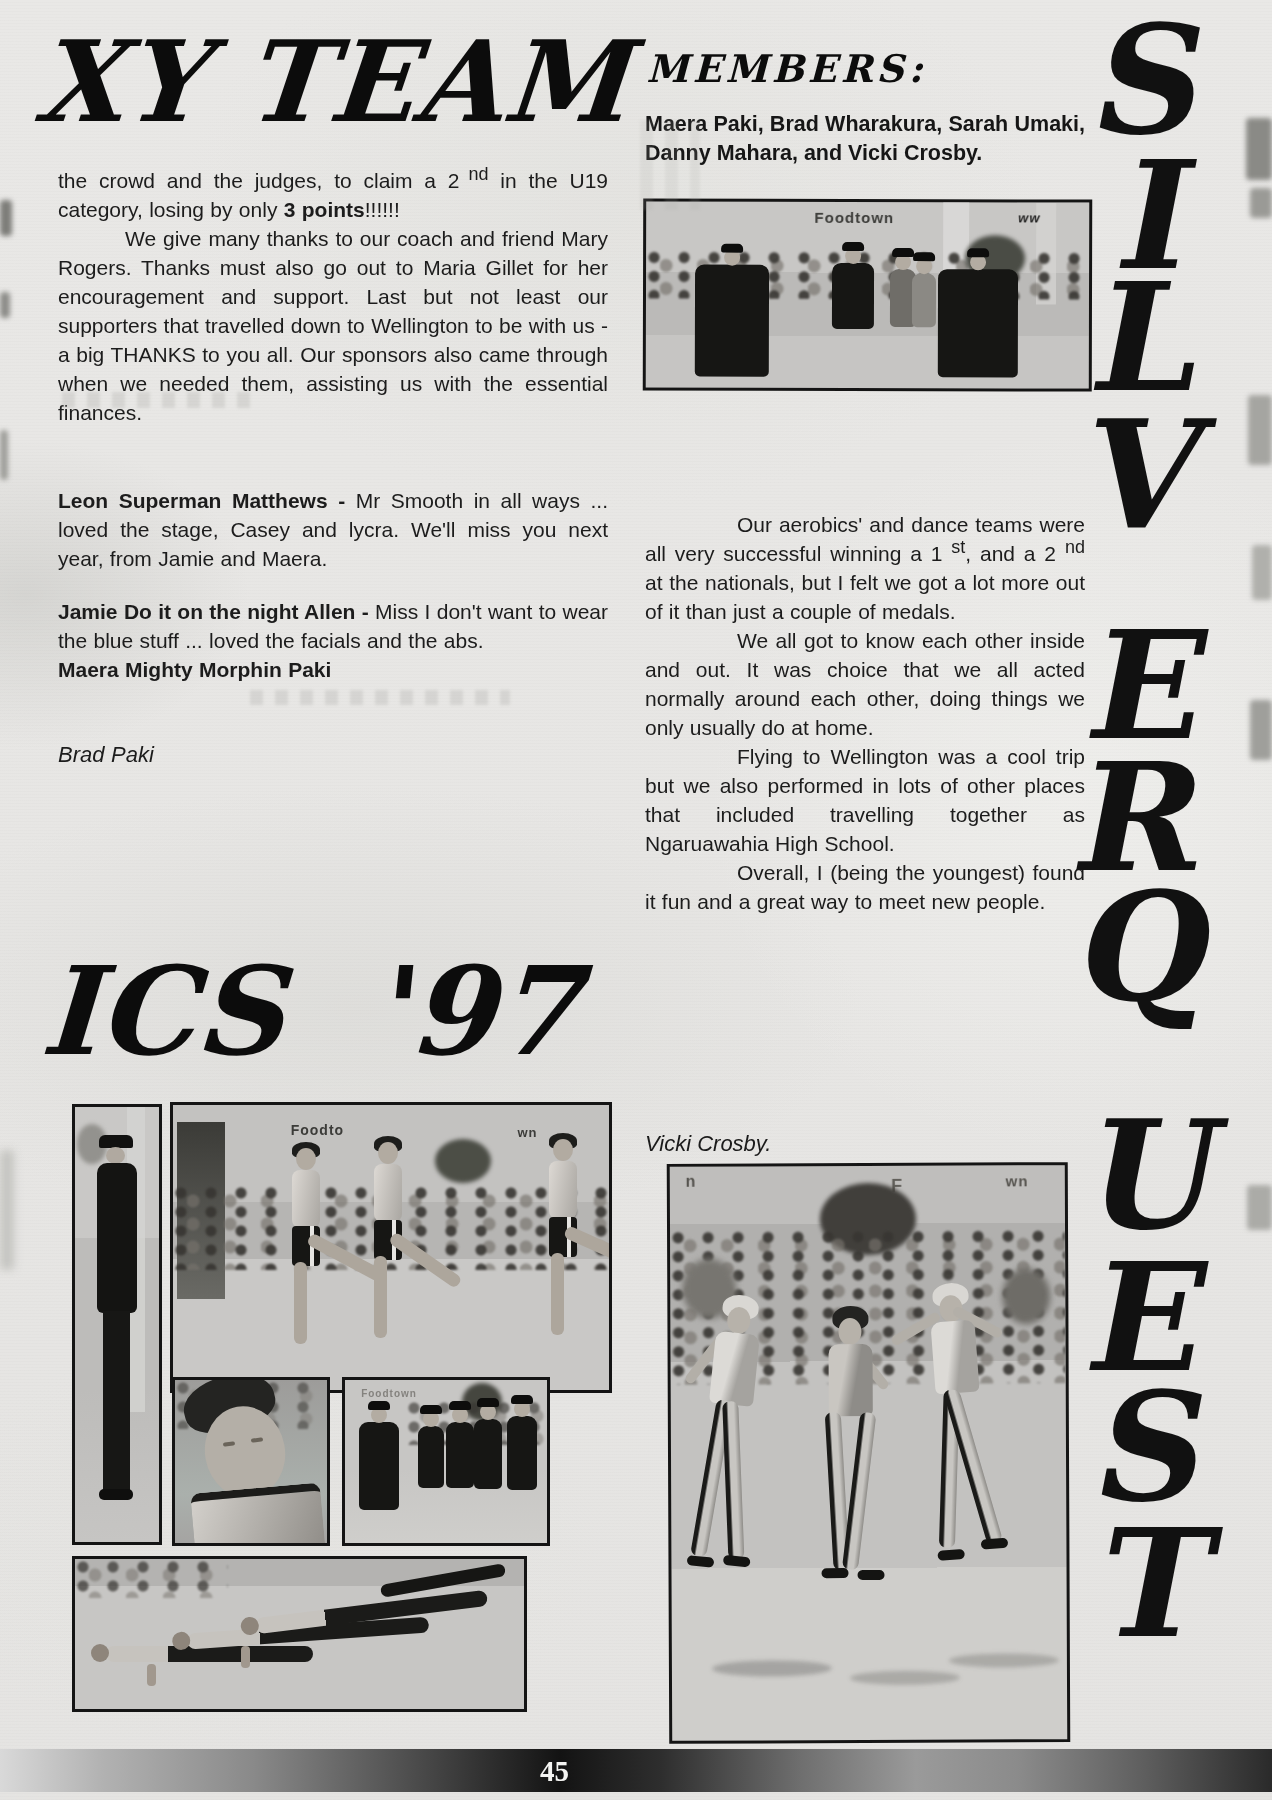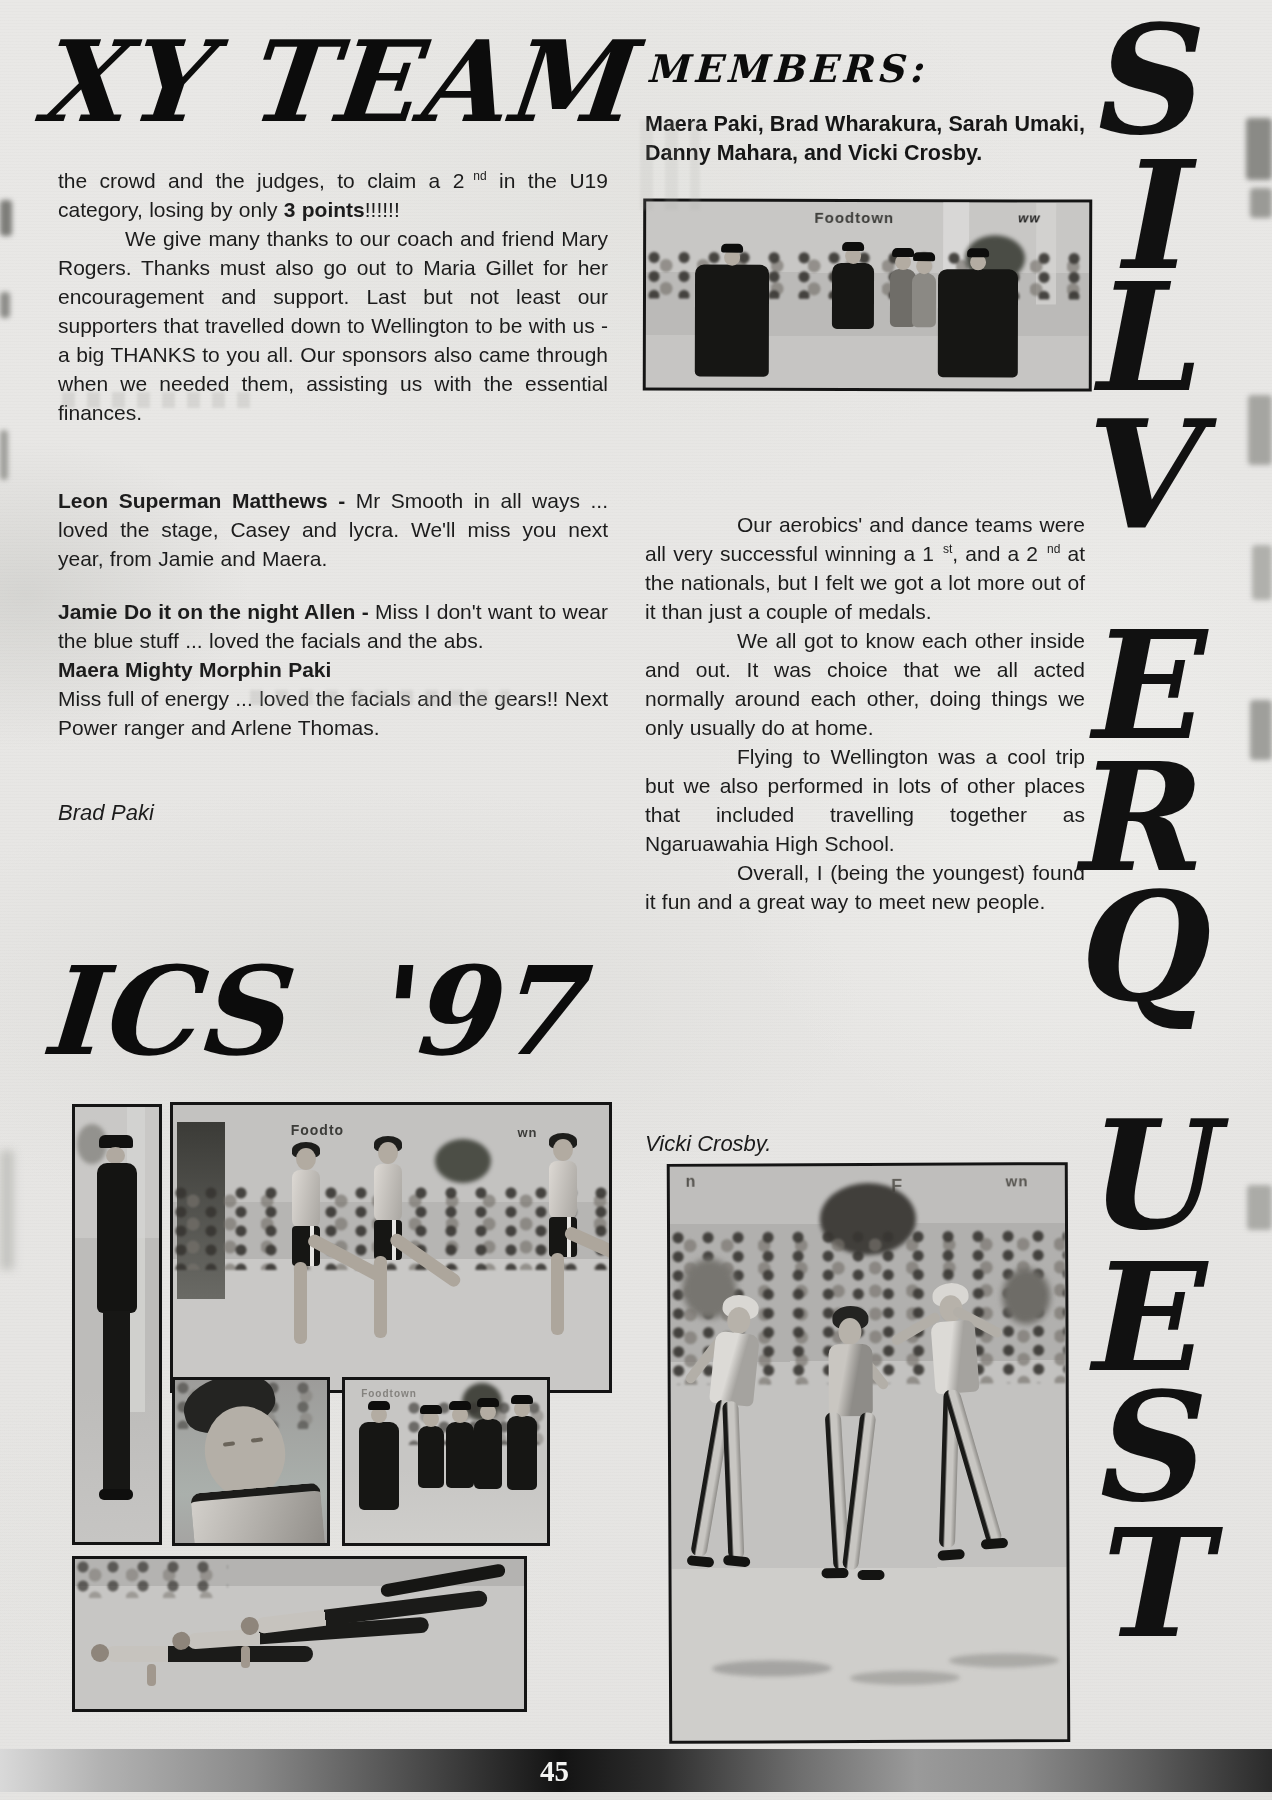--- a/index.html
+++ b/index.html
@@ -29,21 +29,21 @@
   .left-col{left:58px;top:166px;width:550px;}
   .right-body{left:645px;top:510px;width:440px;}
   .body{margin:0;font-size:21px;line-height:29px;text-align:justify;color:#1c1c1c;word-spacing:.5px;}
   .ind{text-indent:67px;}
   .rind{text-indent:92px;}
   .mt-leon{margin-top:59px;}
   .mt-jamie{margin-top:24px;}
   .mt-maera{}
   .blk{display:block;}
   .sig{font-style:italic;font-size:22px;margin-top:56px;text-align:left;}
-  .sup{font-size:12px;vertical-align:super;line-height:0;margin-left:9px;}
+  .sup{font-size:18px;vertical-align:super;line-height:0;margin-left:9px;}
   .members-names{position:absolute;left:645px;top:110px;width:440px;margin:0;
     font-size:21.5px;line-height:29px;font-weight:bold;text-align:justify;color:#161616;}
   .vicki-sig{position:absolute;left:645px;top:1131px;margin:0;font-style:italic;font-size:22px;text-align:right;}
   
   .photo{position:absolute;border:3px solid #141414;box-sizing:border-box;overflow:hidden;background:#c4c3c1;}
   .pF{left:643px;top:199px;width:449px;height:192px;transform:rotate(.15deg);
       background:linear-gradient(180deg,#c8c7c5 0 38%,#bbbab8 38% 72%,#c6c5c3 72% 100%);}
   .pA{left:72px;top:1104px;width:90px;height:441px;
       background:linear-gradient(180deg,#c9c8c6 0 30%,#bdbcba 30% 65%,#c6c5c3 100%);}
   .pB{left:170px;top:1102px;width:442px;height:291px;
@@ -118,21 +118,21 @@
 
   <h1 class="script title-xy">XY TEAM</h1>
   <h2 class="script title-ics">ICS '97</h2>
   <h2 class="script members-heading">MEMBERS:</h2>
 
   <div class="col left-col">
     <p class="body"><span>the crowd and the judges, to claim a 2</span><span class="sup">nd</span><span> in the U19 category, losing by only </span><b>3 points</b><span>!!!!!!</span></p>
     <p class="body ind">We give many thanks to our coach and friend Mary Rogers. Thanks must also go out to Maria Gillet for her encouragement and support. Last but not least our supporters that travelled down to Wellington to be with us - a big THANKS to you all. Our sponsors also came through when we needed them, assisting us with the essential finances.</p>
     <p class="body mt-leon"><b>Leon Superman Matthews - </b><span>Mr Smooth in all ways ... loved the stage, Casey and lycra. We'll miss you next year, from Jamie and Maera.</span></p>
     <p class="body mt-jamie"><b>Jamie Do it on the night Allen - </b><span>Miss I don't want to wear the blue stuff ... loved the facials and the abs.</span></p>
-    <p class="body mt-maera"><b class="blk">Maera Mighty Morphin Paki</b><span>Miss full of energy ... loved the facials and the gears!! Next Power ranger and Arlene Thomas.</span></p>
+    <p class="body mt-maera"><b class="blk">Maera Mighty Morphin Paki</b></p>
     <p class="body sig">Brad Paki</p>
   </div>
 
   <p class="members-names">Maera Paki, Brad Wharakura, Sarah Umaki, Danny Mahara, and Vicki Crosby.</p>
   <div class="col right-body">
     <p class="body rind"><span>Our aerobics' and dance teams were all very successful winning a 1</span><span class="sup">st</span><span>, and a 2</span><span class="sup">nd</span><span> at the nationals, but I felt we got a lot more out of it than just a couple of medals.</span></p>
     <p class="body rind">We all got to know each other inside and out. It was choice that we all acted normally around each other, doing things we only usually do at home.</p>
     <p class="body rind">Flying to Wellington was a cool trip but we also performed in lots of other places that included travelling together as Ngaruawahia High School.</p>
     <p class="body rind">Overall, I (being the youngest) found it fun and a great way to meet new people.</p>
   </div>

